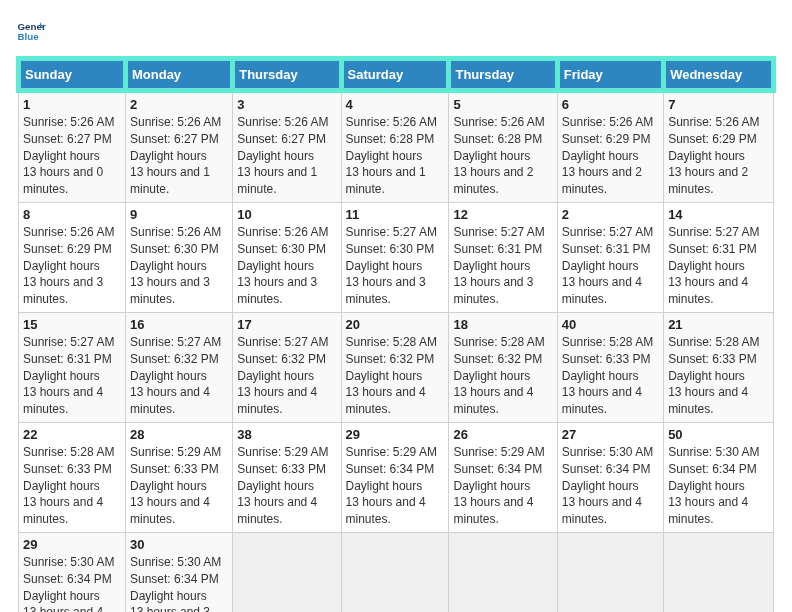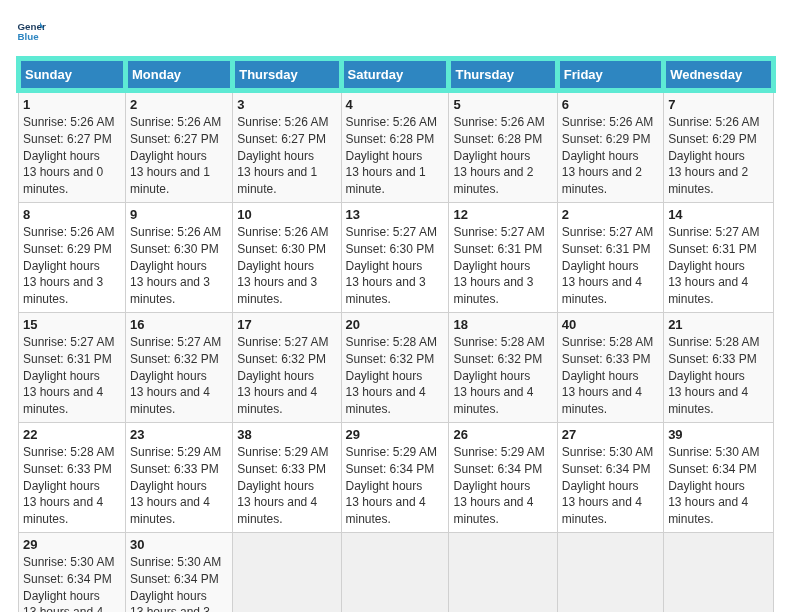--- a/index.html
+++ b/index.html
@@ -201,21 +201,21 @@
         <td>
         <span class="day-number">10</span>
         <div class="day-info">
           Sunrise: 5:26 AM<br>
           Sunset: 6:30 PM<br>
           Daylight hours<br>
           13 hours and 3 minutes.
         </div>
       </td>
         <td>
-        <span class="day-number">13</span>
+        <span class="day-number">11</span>
         <div class="day-info">
           Sunrise: 5:27 AM<br>
           Sunset: 6:30 PM<br>
           Daylight hours<br>
           13 hours and 3 minutes.
         </div>
       </td>
         <td>
         <span class="day-number">12</span>
         <div class="day-info">
@@ -313,21 +313,21 @@
         <td>
         <span class="day-number">22</span>
         <div class="day-info">
           Sunrise: 5:28 AM<br>
           Sunset: 6:33 PM<br>
           Daylight hours<br>
           13 hours and 4 minutes.
         </div>
       </td>
         <td>
-        <span class="day-number">23</span>
+        <span class="day-number">28</span>
         <div class="day-info">
           Sunrise: 5:29 AM<br>
           Sunset: 6:33 PM<br>
           Daylight hours<br>
           13 hours and 4 minutes.
         </div>
       </td>
         <td>
         <span class="day-number">38</span>
         <div class="day-info">
@@ -358,21 +358,21 @@
         <td>
         <span class="day-number">27</span>
         <div class="day-info">
           Sunrise: 5:30 AM<br>
           Sunset: 6:34 PM<br>
           Daylight hours<br>
           13 hours and 4 minutes.
         </div>
       </td>
         <td>
-        <span class="day-number">39</span>
+        <span class="day-number">50</span>
         <div class="day-info">
           Sunrise: 5:30 AM<br>
           Sunset: 6:34 PM<br>
           Daylight hours<br>
           13 hours and 4 minutes.
         </div>
       </td>
       </tr>
       <tr>
         <td>

